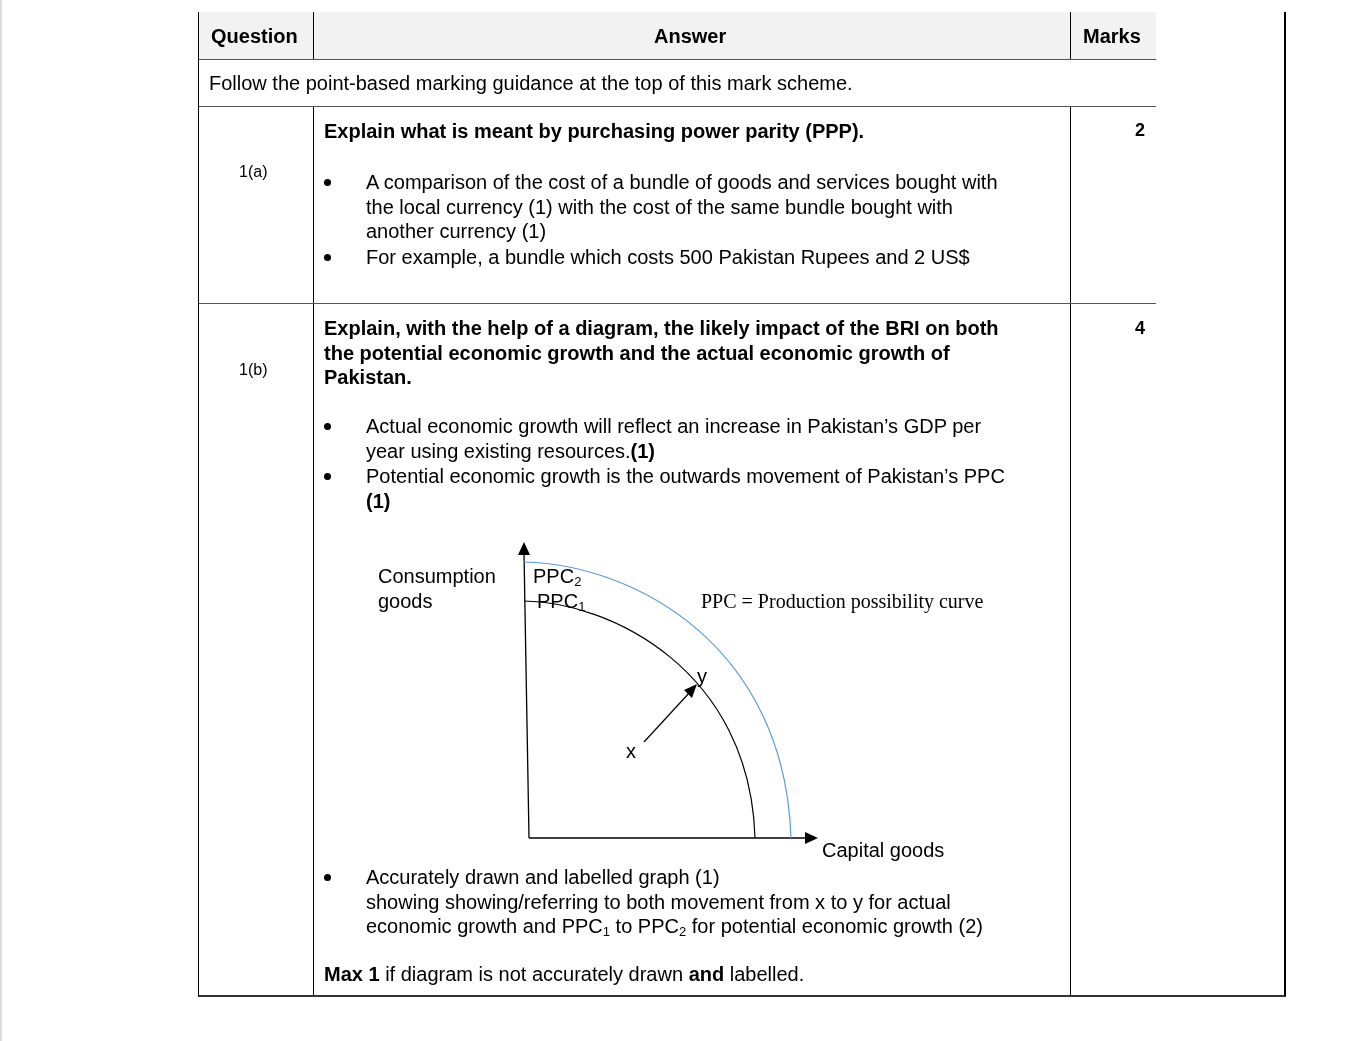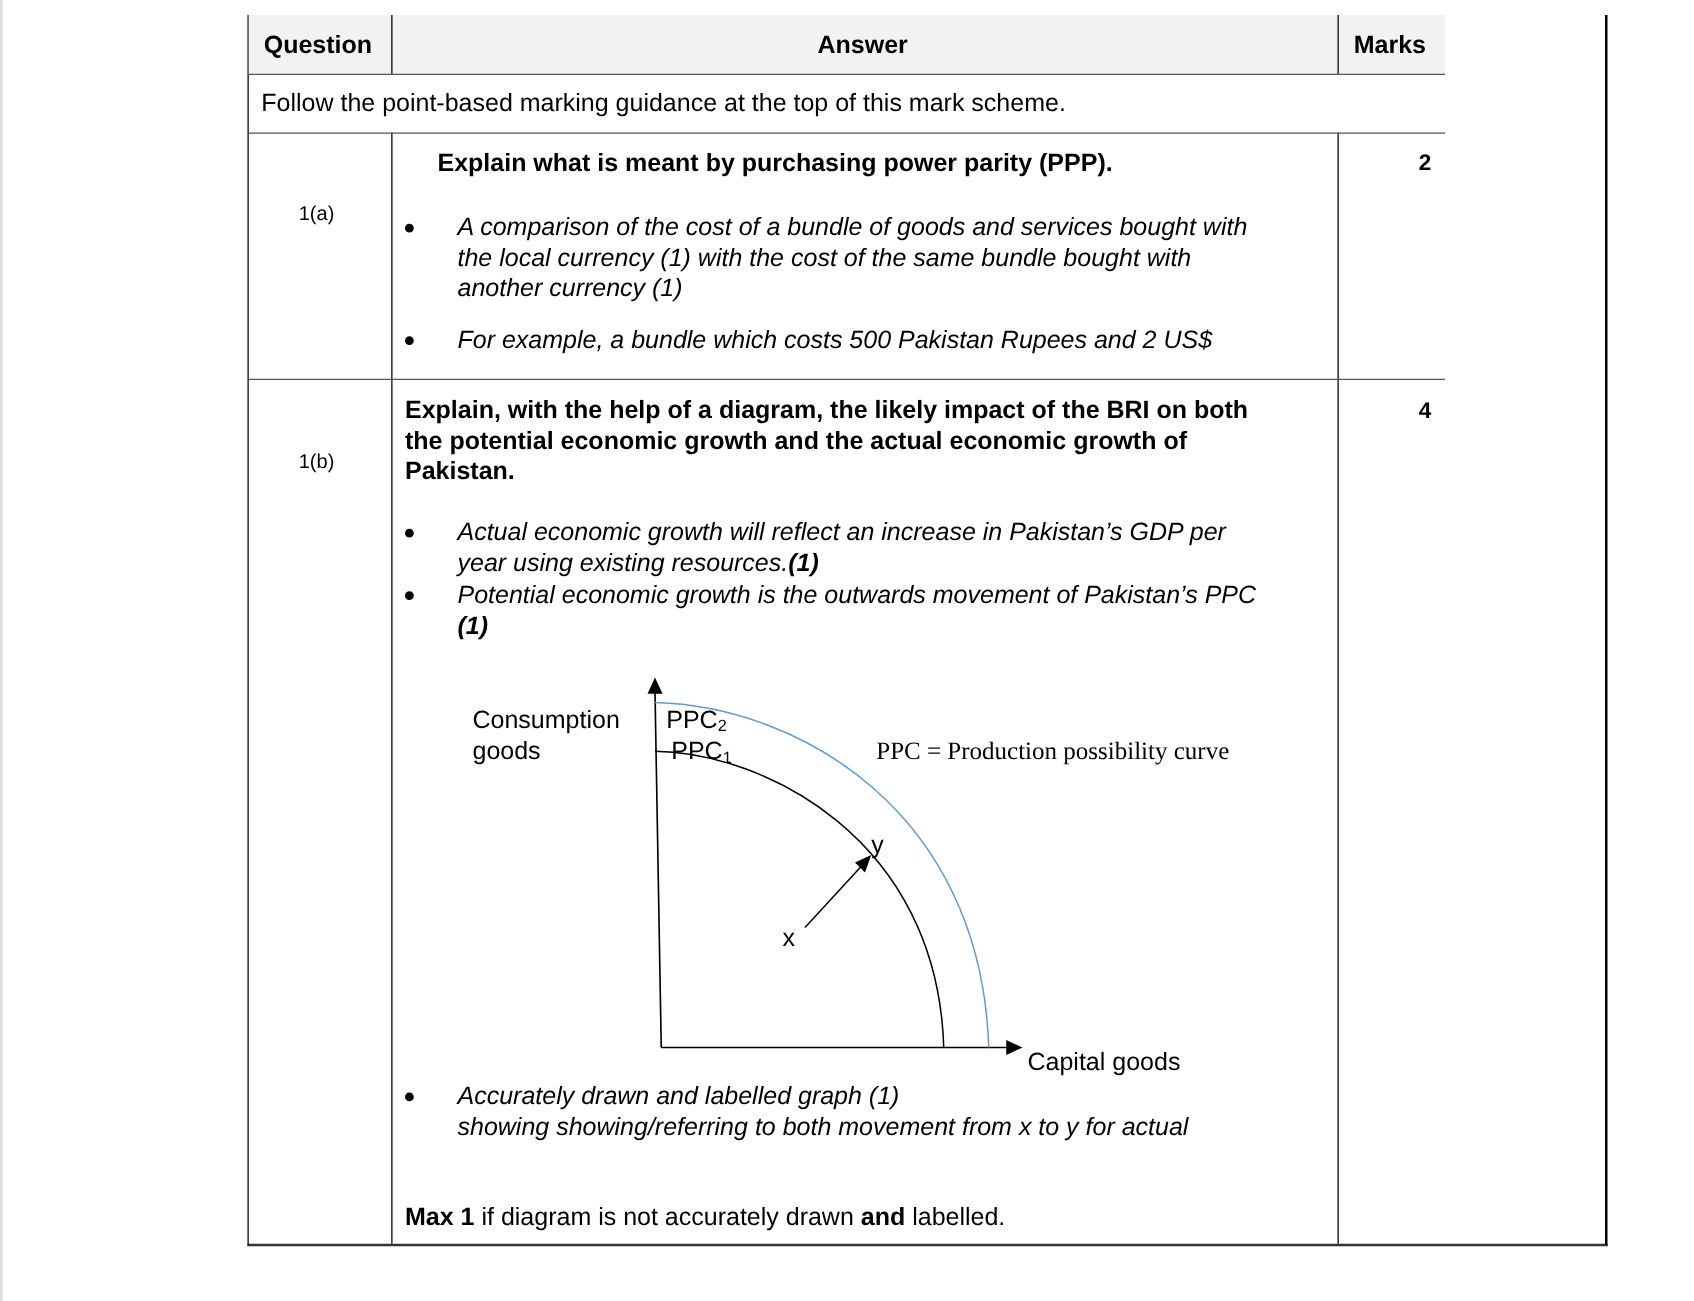--- a/index.html
+++ b/index.html
@@ -20,21 +20,21 @@
       background: #f2f2f2; border-bottom: 1px solid #555;
     }
     .cell { position: absolute; box-sizing: border-box; }
     .vline { position: absolute; width: 1px; background: #000; }
     .hline { position: absolute; height: 1px; background: #555; left: 0; width: 957px; }
     .hdr-text { font-weight: bold; font-size: 20px; position: absolute; top: 13px; }
     .txt { font-size: 20px; line-height: 24.5px; }
     .bold { font-weight: bold; }
     .qnum { position: absolute; font-size: 16px; margin-top: 44px; }
     .mark { position: absolute; font-size: 18px; font-weight: bold; }
-    .bullet-list { position: absolute; left: 125px; margin: 0; padding: 0; list-style: none; width: 700px; font-style: italic; }
+    .bullet-list { position: absolute; left: 125px; margin: 0; padding: 0; list-style: none; width: 700px; }
     .bullet-list li { position: relative; padding-left: 42px; font-size: 20px; line-height: 24.5px; }
     .bullet-list li .dot {
       position: absolute; left: 0; top: 9px; width: 7px; height: 7px; border-radius: 50%; background: #000;
     }
     .diagram { position: absolute; left: 0; top: 0; width: 1355px; height: 1041px; pointer-events: none; }
     .dlabel { position: absolute; font-size: 20px; line-height: 25px; }
     sub { font-size: 13px; vertical-align: -3px; line-height: 0; }
   </style>
 </head>
 <body>
@@ -51,31 +51,31 @@
 
   <div class="vline" style="left:114px; top:0; height:47px;"></div>
   <div class="vline" style="left:871px; top:0; height:47px;"></div>
   <div class="vline" style="left:114px; top:94px; height:889px;"></div>
   <div class="vline" style="left:871px; top:94px; height:889px;"></div>
 
   <div class="cell txt" style="left:10px; top:59px;">Follow the point-based marking guidance at the top of this mark scheme.</div>
   <div class="hline" style="top:94px;"></div>
 
   <div class="qnum" style="left:40px; top:107px;">1(a)</div>
-  <div class="cell txt bold" style="left:125px; top:107px;margin-left:26px;">Explain what is meant by purchasing power parity (PPP).</div>
+  <div class="cell txt bold" style="left:125px; top:107px;">Explain what is meant by purchasing power parity (PPP).</div>
   <div class="mark" style="left:936px; top:108px;">2</div>
 
   <ul class="bullet-list" style="top:158px;">
     <li>
       <span class="dot"></span>
       <div>A comparison of the cost of a bundle of goods and services bought with</div>
       <div>the local currency (1) with the cost of the same bundle bought with</div>
       <div>another currency (1)</div>
     </li>
-    <li style="margin-top:16px;">
+    <li style="margin-top:1px;">
       <span class="dot"></span>
       <div>For example, a bundle which costs 500 Pakistan Rupees and 2 US$</div>
     </li>
   </ul>
   <div class="hline" style="top:291px;"></div>
 
   <div class="qnum" style="left:40px; top:305px;">1(b)</div>
   <div class="cell txt bold" style="left:125px; top:304px;">
     <div>Explain, with the help of a diagram, the likely impact of the BRI on both</div>
     <div>the potential economic growth and the actual economic growth of</div>
@@ -94,20 +94,21 @@
       <div>Potential economic growth is the outwards movement of Pakistan’s PPC</div>
       <div class="bold">(1)</div>
     </li>
   </ul>
 
   <ul class="bullet-list" style="top:853px; width:720px;">
     <li>
       <span class="dot"></span>
       <div>Accurately drawn and labelled graph (1)</div>
       <div>showing showing/referring to both movement from x to y for actual</div>
+      <div><span>economic growth and PPC</span><sub>1</sub><span> to PPC</span><sub>2</sub><span> for potential economic growth (2)</span></div>
     </li>
   </ul>
 
   <div class="cell txt" style="left:125px; top:950px;"><span class="bold">Max 1</span><span> if diagram is not accurately drawn </span><span class="bold">and</span><span> labelled.</span></div>
 </div>
 
 <svg class="diagram" viewBox="0 0 1355 1041">
 
   <line x1="524" y1="553" x2="529" y2="838" stroke="#000" stroke-width="1.3"></line>
   <polygon points="524,542 518,555 530,555" fill="#000"></polygon>

